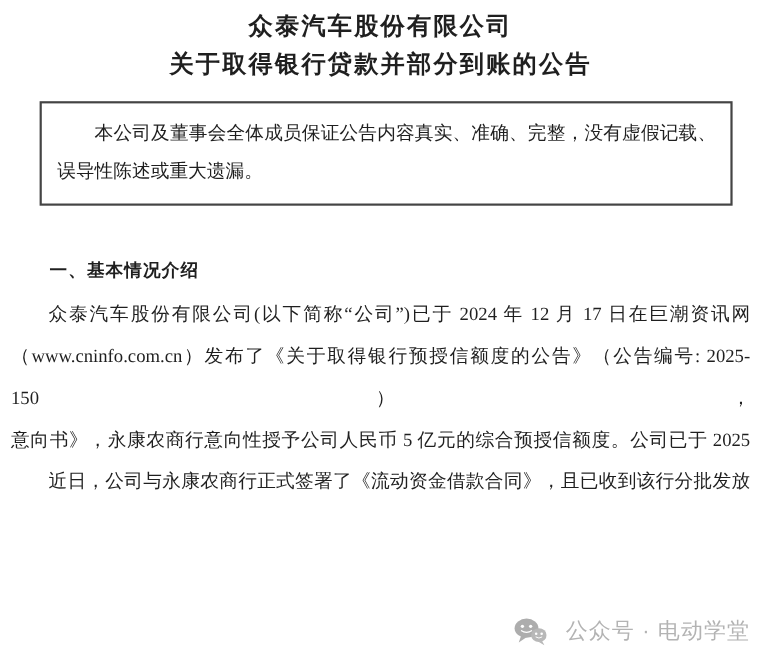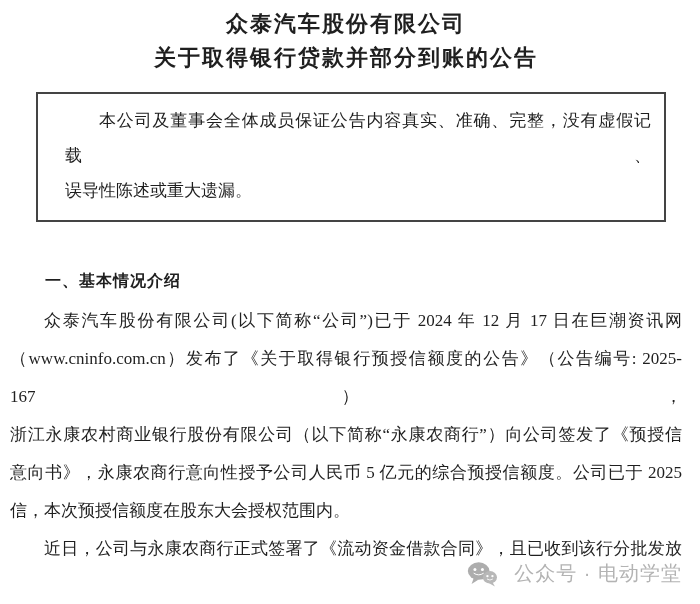--- a/index.html
+++ b/index.html
@@ -17,21 +17,21 @@
     font-weight: bold;
     font-size: 22px;
     line-height: 34px;
     margin: 0;
     padding-top: 7px;
     letter-spacing: 2px;
   }
   .disclaimer-box {
     margin: 17px 26px 0 36px;
     border: 2px solid #444444;
-    padding: 9px 13px 12px 27px;
+    padding: 9px 13px 12px 14px;
     font-size: 17px;
     line-height: 35px;
   }
   .disclaimer-line-1 {
     text-indent: 2em;
     text-align: justify;
     text-align-last: justify;
   }
   .section-heading {
     margin: 49px 0 0 45px;
@@ -74,24 +74,22 @@
   <div class="disclaimer-box">
     <div class="disclaimer-line-1">本公司及董事会全体成员保证公告内容真实、准确、完整，没有虚假记载、</div>
     <div class="disclaimer-line-2">误导性陈述或重大遗漏。</div>
   </div>
 
   <div class="section-heading">一、基本情况介绍</div>
 
   <div class="body-text">
     <div>
       <div class="text-line first">众泰汽车股份有限公司(以下简称“公司”)已于 2024 年 12 月 17 日在巨潮资讯网</div>
-      <div class="text-line">（www.cninfo.com.cn）发布了《关于取得银行预授信额度的公告》（公告编号: 2025-167），</div>
-      <div class="text-line">浙江永康农村商业银行股份有限公司（以下简称“永康农商行”）向公司签发了《预授信</div>
+      <div class="text-line">（www.cninfo.com.cn）发布了《关于取得银行预授信额度的公告》（公告编号: 2025-150），</div>
       <div class="text-line">意向书》，永康农商行意向性授予公司人民币 5 亿元的综合预授信额度。公司已于 2025</div>
-      <div class="text-line last">信，本次预授信额度在股东大会授权范围内。</div>
     </div>
     <div>
       <div class="text-line first">近日，公司与永康农商行正式签署了《流动资金借款合同》，且已收到该行分批发放</div>
 
     </div>
   </div>
 
   <div class="watermark">
     <span style="display:inline-flex;">
       <svg width="30" height="26" viewBox="0 0 36 30" xmlns="http://www.w3.org/2000/svg">

